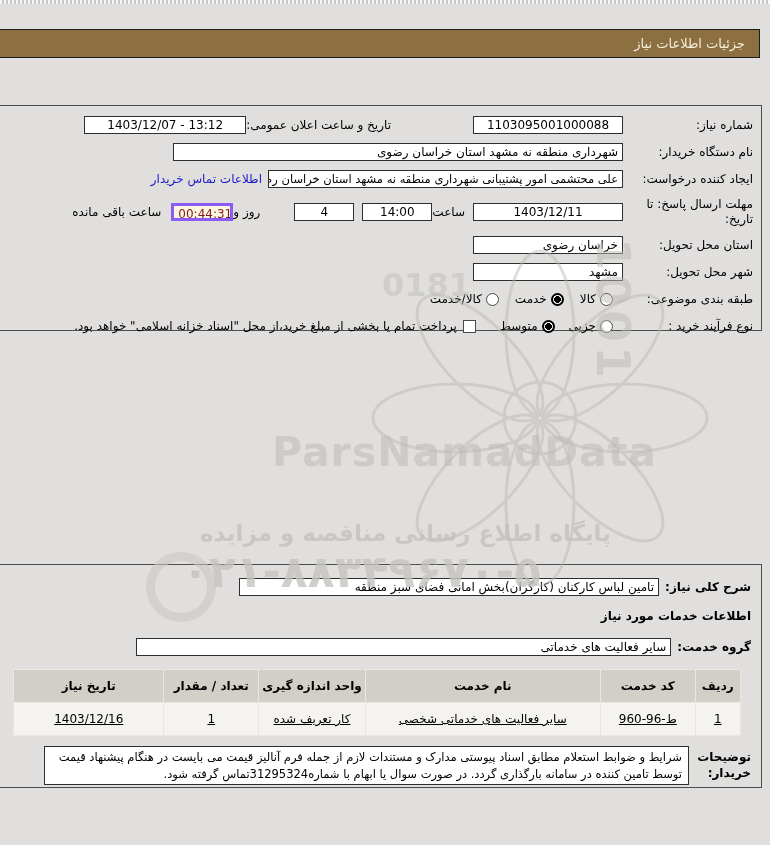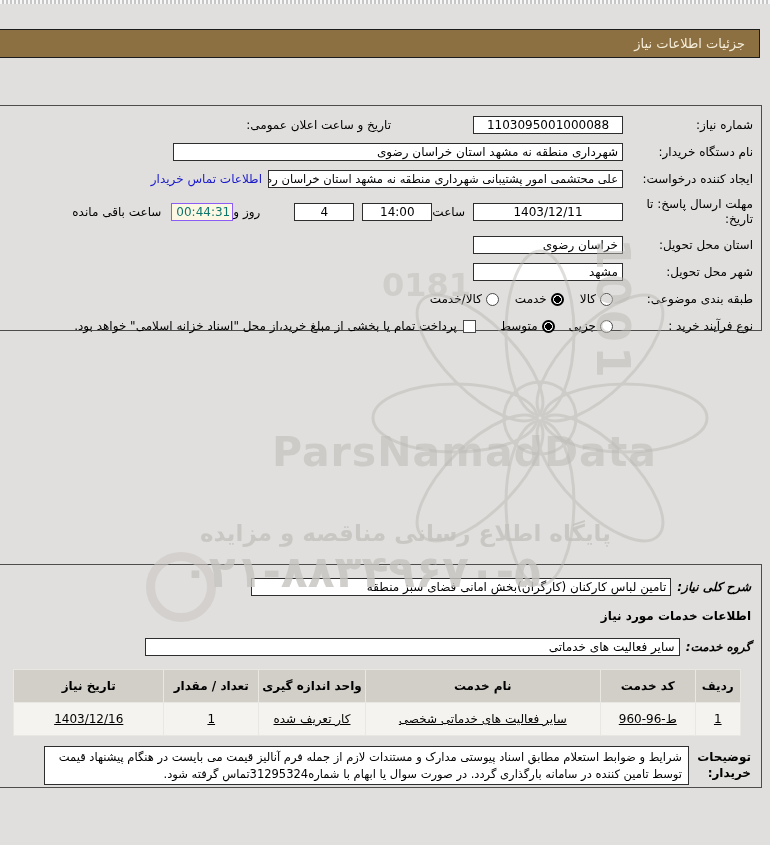--- a/index.html
+++ b/index.html
@@ -11,31 +11,31 @@
   .top-strip{position:absolute;top:0;left:0;width:770px;height:4px;
     background:repeating-linear-gradient(90deg,#f7f7f7 0 2px,#c6c6c6 2px 4px);}
   .title-bar{position:absolute;top:29px;left:10px;right:10px;height:27px;
     background:#8c7042;border:1px solid #1c1c1c;color:#f6eedb;
     display:flex;align-items:center;padding:0 14px;font-size:13px;}
   .sect{position:absolute;left:8px;right:8px;border:1px solid #4d4d4d;box-sizing:border-box;background:transparent;}
   .sect1{top:76px;height:226px;padding:9px 8px 0 8px;}
   .sect2{top:309px;height:224px;padding:12px 10px 0 10px;}
   .frow{display:flex;align-items:center;margin-bottom:7px;min-height:20px;}
   .flabel{width:130px;flex:none;line-height:1.25;}
-  .blabel{font-weight:bold;font-style:italic;}
+  .blabel{font-weight:bold;}
   .ibox{background:#fff;border:1px solid #2e2e2e;height:18px;line-height:17px;
     padding:0 4px;box-sizing:border-box;overflow:hidden;white-space:nowrap;flex:none;}
   .center{text-align:center;}
   .right{text-align:right;padding-left:16px;}
   .w150{width:150px}.w162{width:162px}.w450{width:450px}.w355{width:355px}
   .w70{width:70px}.w60{width:60px}.w62{width:62px}.w420{width:420px}.w535{width:535px}
   .gap4{margin-inline-start:4px}.gap6{margin-inline-start:6px}.gap8{margin-inline-start:8px}
   .gap10{margin-inline-start:10px}.gap14{margin-inline-start:14px}.gap16{margin-inline-start:16px}
   .gap24{margin-inline-start:24px}.gap28{margin-inline-start:28px}.gap82{margin-inline-start:82px}
-  .count{background:#fcf7e2;border:1px solid #8b5cf6;color:#0f766e;}
+  .count{background:#fcf7e2;border:3px solid #8b5cf6;color:#7f1d1d;}
   .link{color:#1a1acb;cursor:pointer;}
   .radio{width:13px;height:13px;border:1px solid #4a4a4a;border-radius:50%;background:#fff;flex:none;box-sizing:border-box;}
   .radio.sel{border:2px solid #000;background:radial-gradient(circle,#000 0 3.5px,#fff 3.6px);}
   .checkbox{width:13px;height:13px;border:1px solid #4a4a4a;background:#fff;flex:none;box-sizing:border-box;}
   .subhead{font-weight:bold;margin:12px 0 14px 0;}
   table.svc{border-collapse:collapse;margin:12px auto 10px auto;table-layout:fixed;}
   table.svc th,table.svc td{border:1px solid #e9e7e2;height:24px;text-align:center;
     font-size:12px;padding:4px 3px;overflow:hidden;white-space:nowrap;}
   table.svc th{background:#d2cfc8;font-weight:bold;}
   table.svc td{background:#f4f3ef;text-decoration:underline;}
@@ -63,20 +63,21 @@
 <div class="title-bar content">
   <span>جزئیات اطلاعات نیاز</span>
 </div>
 
 <div class="sect sect1 content">
 
   <div class="frow">
     <span class="flabel">شماره نیاز:</span>
     <span class="ibox w150 center" dir="ltr">1103095001000088</span>
     <span class="gap82">تاریخ و ساعت اعلان عمومی:</span>
+    <span class="ibox w162 center gap6" dir="ltr">1403/12/07 - 13:12</span>
   </div>
 
   <div class="frow">
     <span class="flabel">نام دستگاه خریدار:</span>
     <span class="ibox w450 right">شهرداری منطقه نه مشهد استان خراسان رضوی</span>
   </div>
 
   <div class="frow">
     <span class="flabel">ایجاد کننده درخواست:</span>
     <span class="ibox w355 right" style="font-size:11.5px">علی محتشمی امور پشتیبانی شهرداری منطقه نه مشهد استان خراسان رضوی</span>

